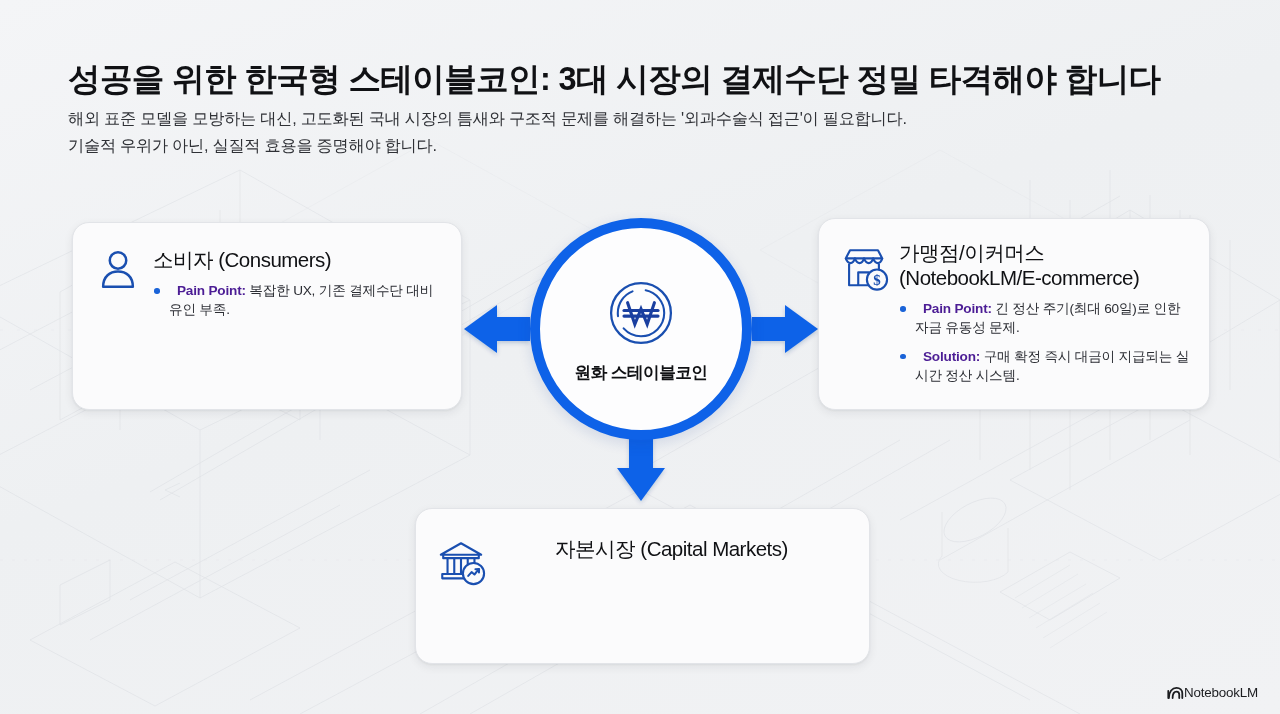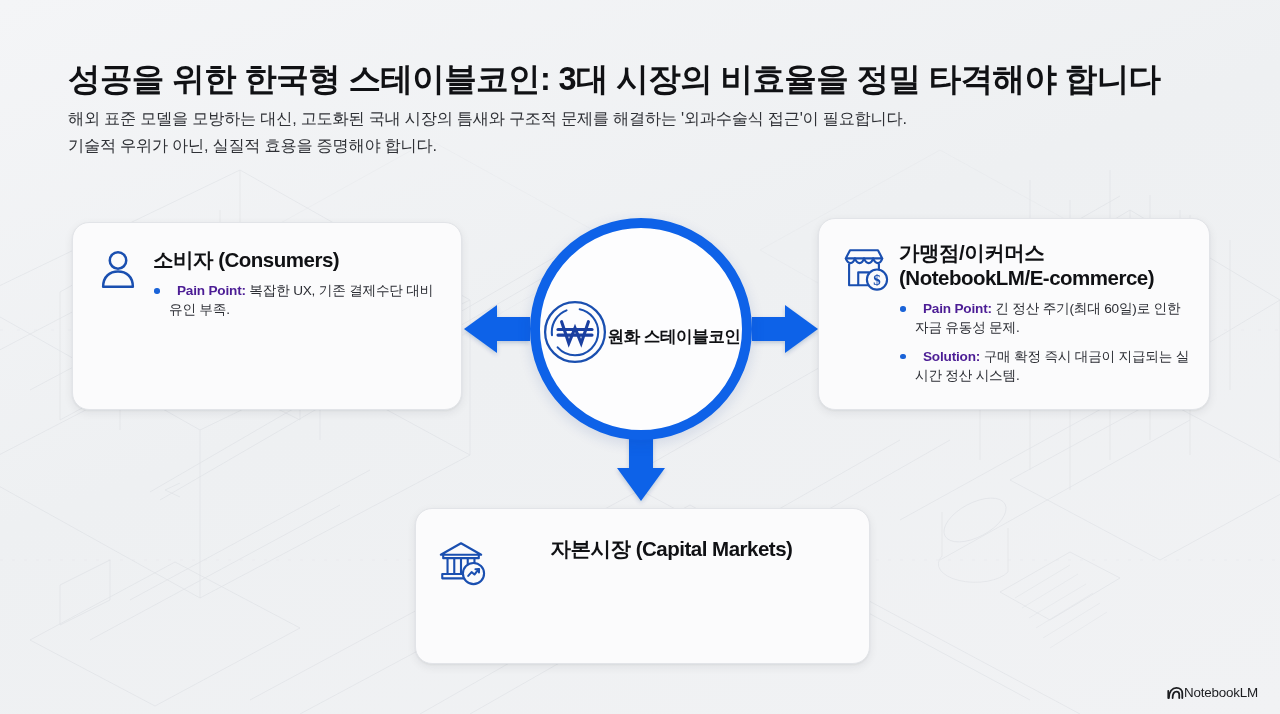--- a/index.html
+++ b/index.html
@@ -108,21 +108,21 @@
     justify-content: center;
   }
   #card-capital .card-icon { margin-top: 12px; margin-right: 4px; }
 
   .card-body {
     flex: 1 1 auto;
     min-width: 0;
   }
   .card-title {
     font-size: 20.5px;
-    font-weight: 700;
+    font-weight: 400;
     color: #101114;
     letter-spacing: -0.5px;
     line-height: 1.22;
     margin-top: 8px;
     margin-bottom: 9px;
   }
   #card-merchants .card-title { margin-top: 5px; }
   #card-capital .card-title {
     text-align: center;
     margin-top: 11px;
@@ -186,21 +186,21 @@
     left: 0;
     top: 0;
     width: 222px;
     height: 222px;
     border-radius: 50%;
     background: #fdfdfe;
     border: 10px solid #0e62e8;
     box-sizing: border-box;
     box-shadow: 0 4px 14px rgba(20, 60, 150, 0.14);
     display: flex;
-    flex-direction: row;
+    flex-direction: column;
     align-items: center;
     justify-content: center;
   }
   #hub-coin {
     width: 66px;
     height: 66px;
     margin-top: 6px;
   }
   #hub-label {
     margin-top: 16px;
@@ -287,21 +287,21 @@
       <path d="M165 490 L180 483 M165 490 L180 497"></path>
       <path d="M600 748 L616 741 M600 748 L616 755"></path>
     </g>
     <g stroke="#c9ccd3" stroke-width="0.6" fill="none" opacity="0.45">
       <path d="M0 560 L1280 560" stroke-dasharray="3 9"></path>
       <path d="M0 330 L1280 330" stroke-dasharray="3 14"></path>
     </g>
   </svg>
 
   <div id="header">
-    <div id="title">성공을 위한 한국형 스테이블코인: 3대 시장의 비효율을 정밀 타격해야 합니다</div>
+    <div id="title">성공을 위한 한국형 스테이블코인: 3대 시장의 결제수단 정밀 타격해야 합니다</div>
     <div id="subtitle">
       <span class="sub-line">해외 표준 모델을 모방하는 대신, 고도화된 국내 시장의 틈새와 구조적 문제를 해결하는 '외과수술식 접근'이 필요합니다.</span>
       <span class="sub-line">기술적 우위가 아닌, 실질적 효용을 증명해야 합니다.</span>
     </div>
   </div>
 
   <svg id="arrows" viewBox="0 0 1280 714" xmlns="http://www.w3.org/2000/svg">
     <defs>
       <filter id="arrowShadow" x="-40%" y="-40%" width="180%" height="180%">
         <feDropShadow dx="0" dy="2" stdDeviation="2.2" flood-color="#16397a" flood-opacity="0.22"></feDropShadow>

